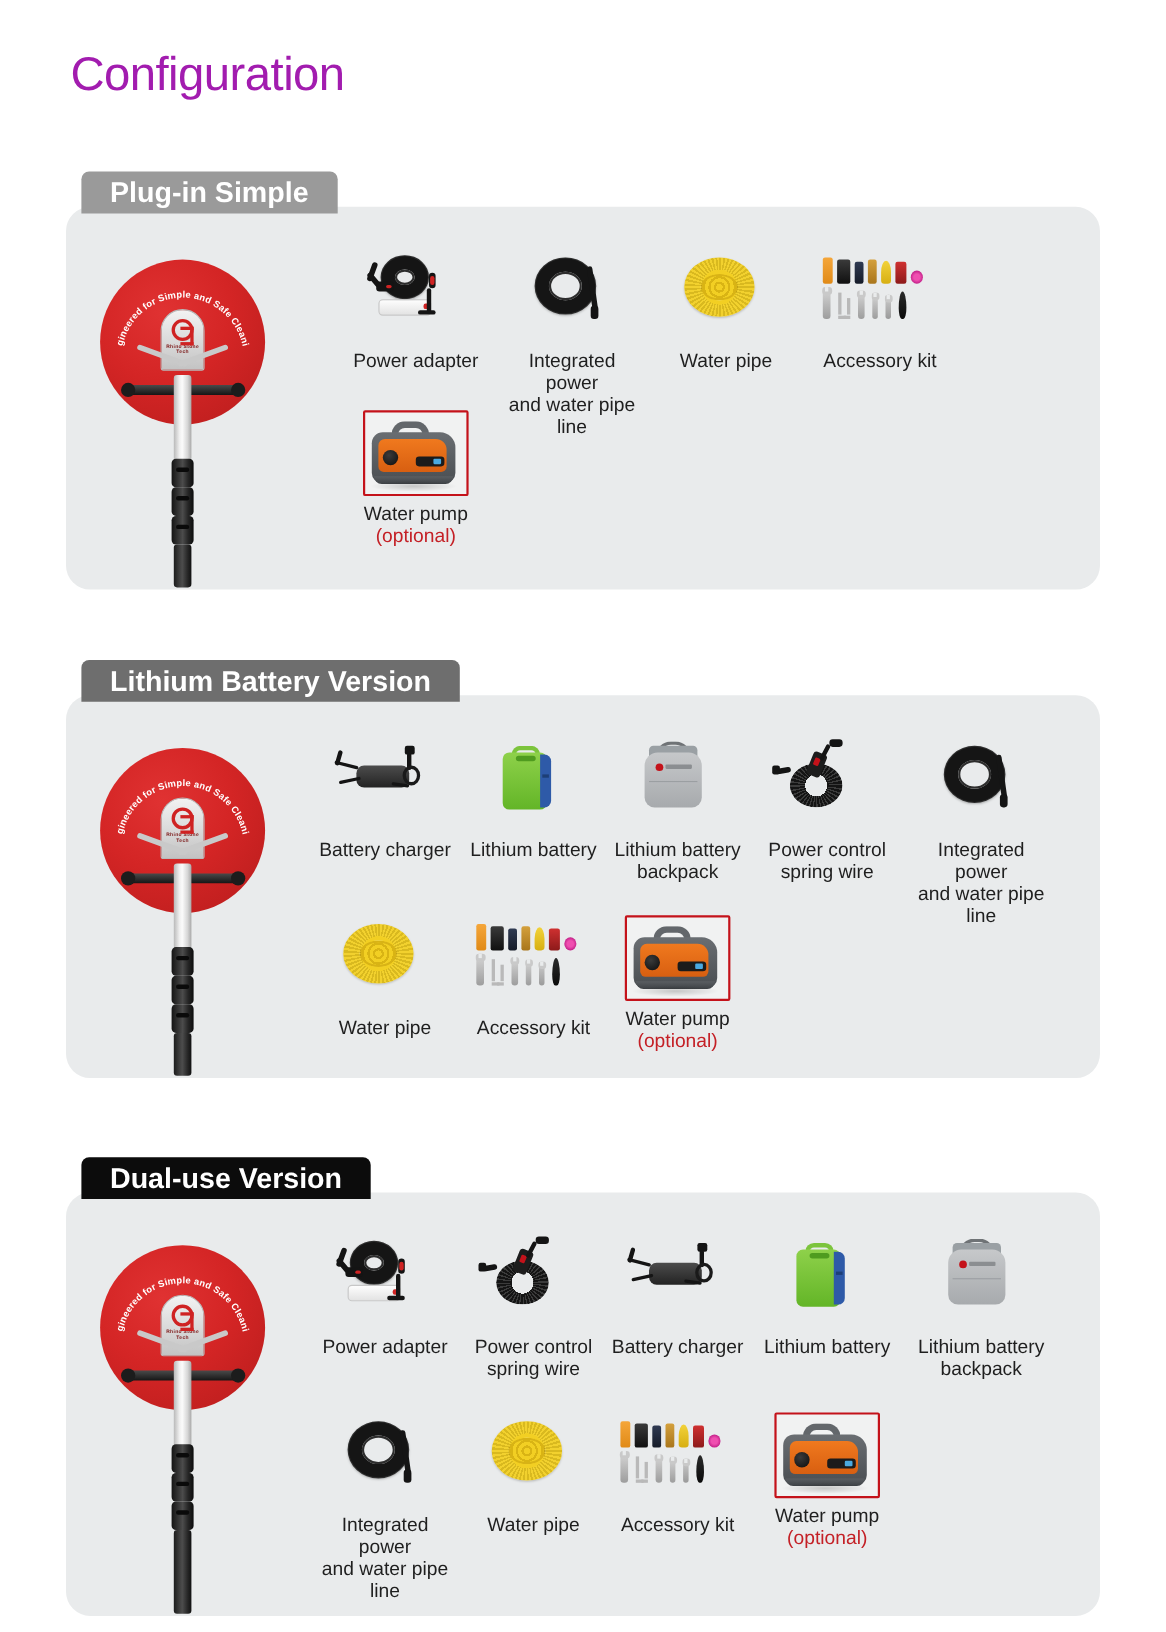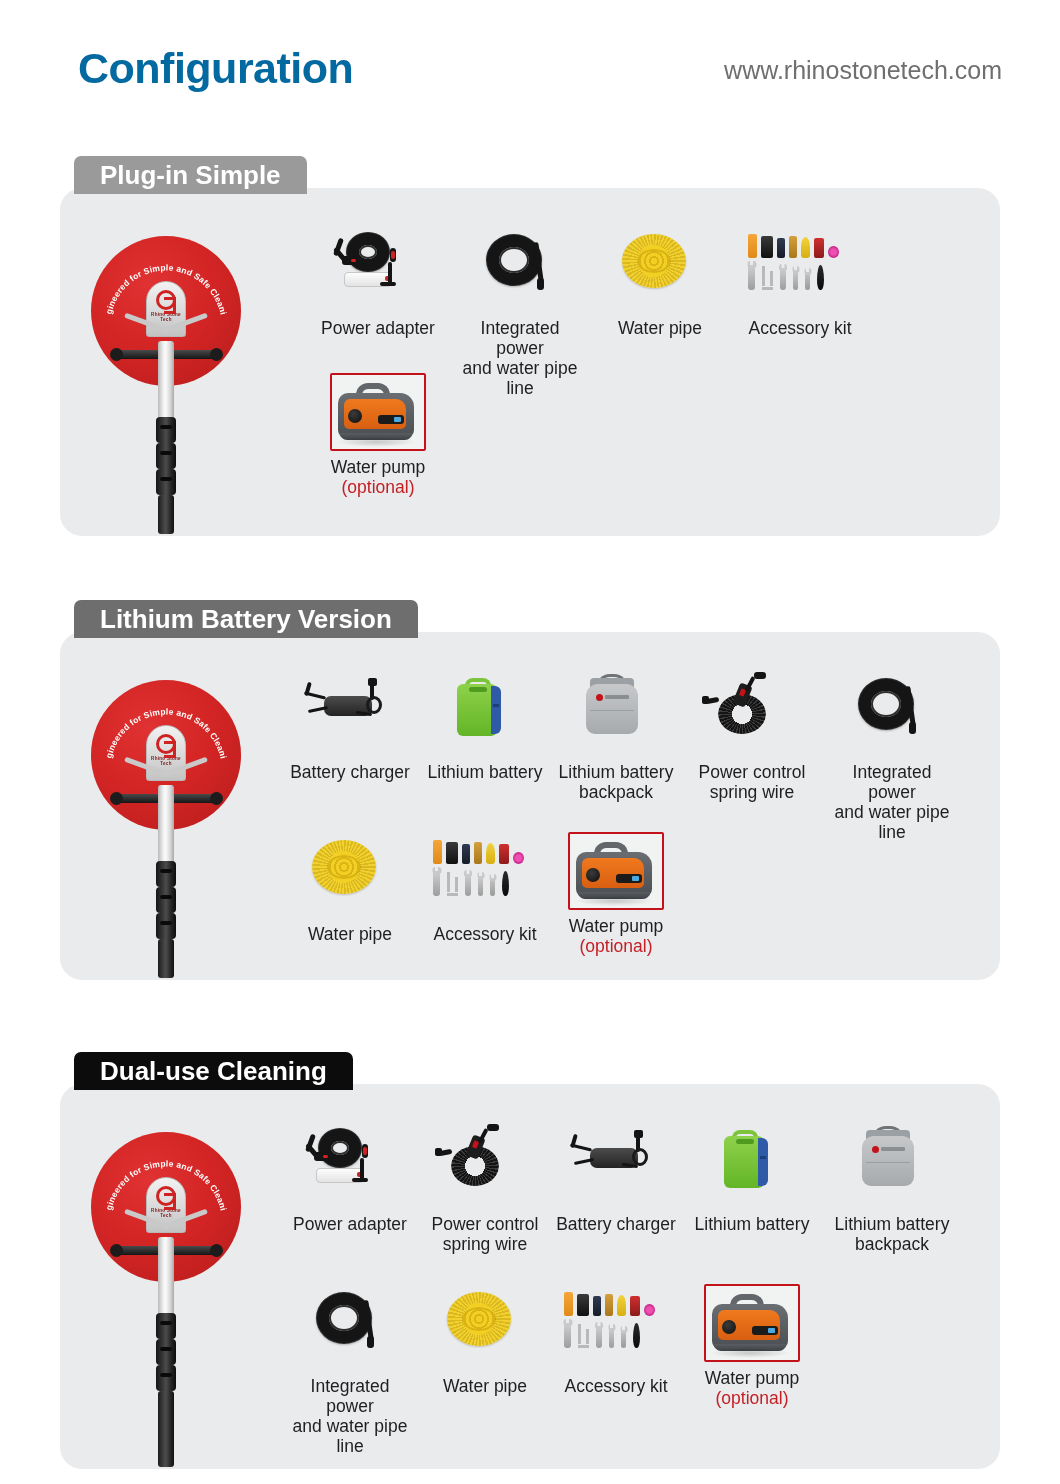--- a/index.html
+++ b/index.html
@@ -9,23 +9,23 @@
     background:#ffffff;
     font-family:"Liberation Sans", sans-serif;
     color:#222;
     position:relative;
     overflow:hidden;
   }
 
   
   .header { position:absolute; top:40px; left:0; width:1060px; height:60px; }
   .page-title {
-    position:absolute; left:78px; top:0;
-    font-size:43px; font-weight:bold; letter-spacing:-0.5px;
-    color:#0369a1; line-height:56px;
+    position:absolute; left:64px; top:0;
+    font-size:43px; font-weight:normal; letter-spacing:-0.5px;
+    color:#a21caf; line-height:56px;
   }
   .site-url {
     position:absolute; right:58px; top:10px;
     font-size:25px; color:#6f6f6f; line-height:40px;
   }
 
   
   .section { position:absolute; left:0; width:1060px; }
   .badge {
     position:absolute; left:74px; top:0;
@@ -214,21 +214,20 @@
     background:radial-gradient(ellipse, rgba(0,0,0,.18), rgba(0,0,0,0) 70%);
   }
   .kit-top, .kit-bot { position:absolute; display:flex; align-items:flex-end; gap:4px; }
   .ktool { position:relative; }
 </style>
 </head>
 <body>
 
 <div class="header">
   <div class="page-title">Configuration</div>
-  <div class="site-url">www.rhinostonetech.com</div>
 </div>
 
 <div id="sections-root">
     <div class="section" style="top: 156px;">
       <div class="badge" style="background: rgb(154, 154, 154);">Plug-in Simple</div>
       <div class="panel" style="height: 348px; background: rgb(233, 235, 236);">
         <div class="pole-wrap">
           <div class="disc" style="left: 31px; top: 48px; width: 150px; height: 150px;">
             <div class="disc-text">
               <svg viewBox="0 0 150 150">
@@ -529,21 +528,21 @@
                   <div class="pump-shadow" style="left: 16px; top: 60px; width: 80px; height: 10px;"></div>
                 </div>
               </div>
             </div>
             <div class="caption">Water pump<span class="opt" style="color: rgb(196, 32, 38);">(optional)</span></div>
           </div>
         </div>
       </div>
     </div>
     <div class="section" style="top: 1052px;">
-      <div class="badge" style="background: rgb(12, 12, 12);">Dual-use Cleaning</div>
+      <div class="badge" style="background: rgb(12, 12, 12);">Dual-use Version</div>
       <div class="panel" style="height: 385px; background: rgb(233, 235, 236);">
         <div class="pole-wrap">
           <div class="disc" style="left: 31px; top: 48px; width: 150px; height: 150px;">
             <div class="disc-text">
               <svg viewBox="0 0 150 150">
                 <defs>
                   <path id="arc-dual-use" d="M 20,80 A 56,56 0 0 1 130,80" fill="none"></path>
                 </defs>
                 <text font-family="Liberation Sans, sans-serif" font-size="8.5" font-weight="bold" fill="#ffffff" letter-spacing="0.2"><textPath href="#arc-dual-use" startOffset="50%" text-anchor="middle">Engineered for Simple and Safe Cleaning</textPath></text>
               </svg>

